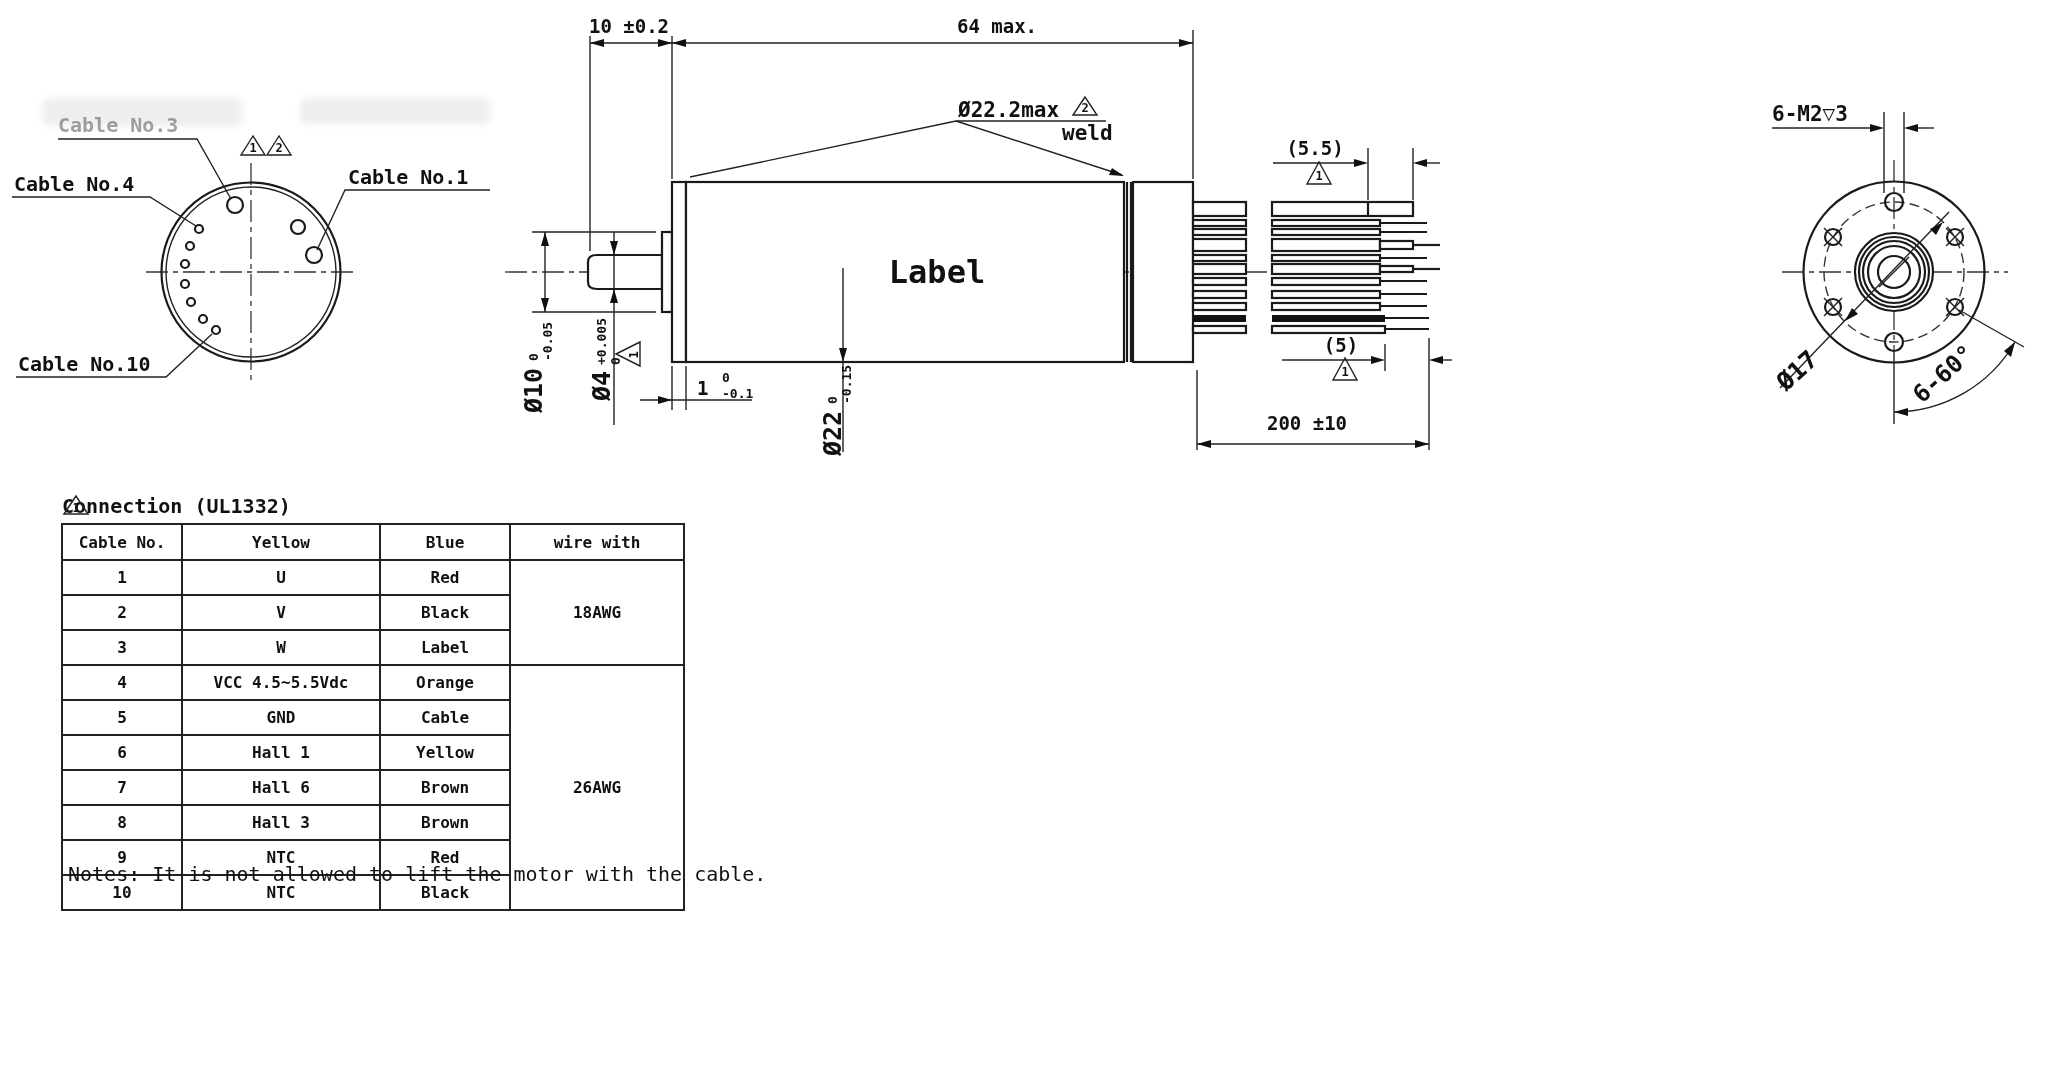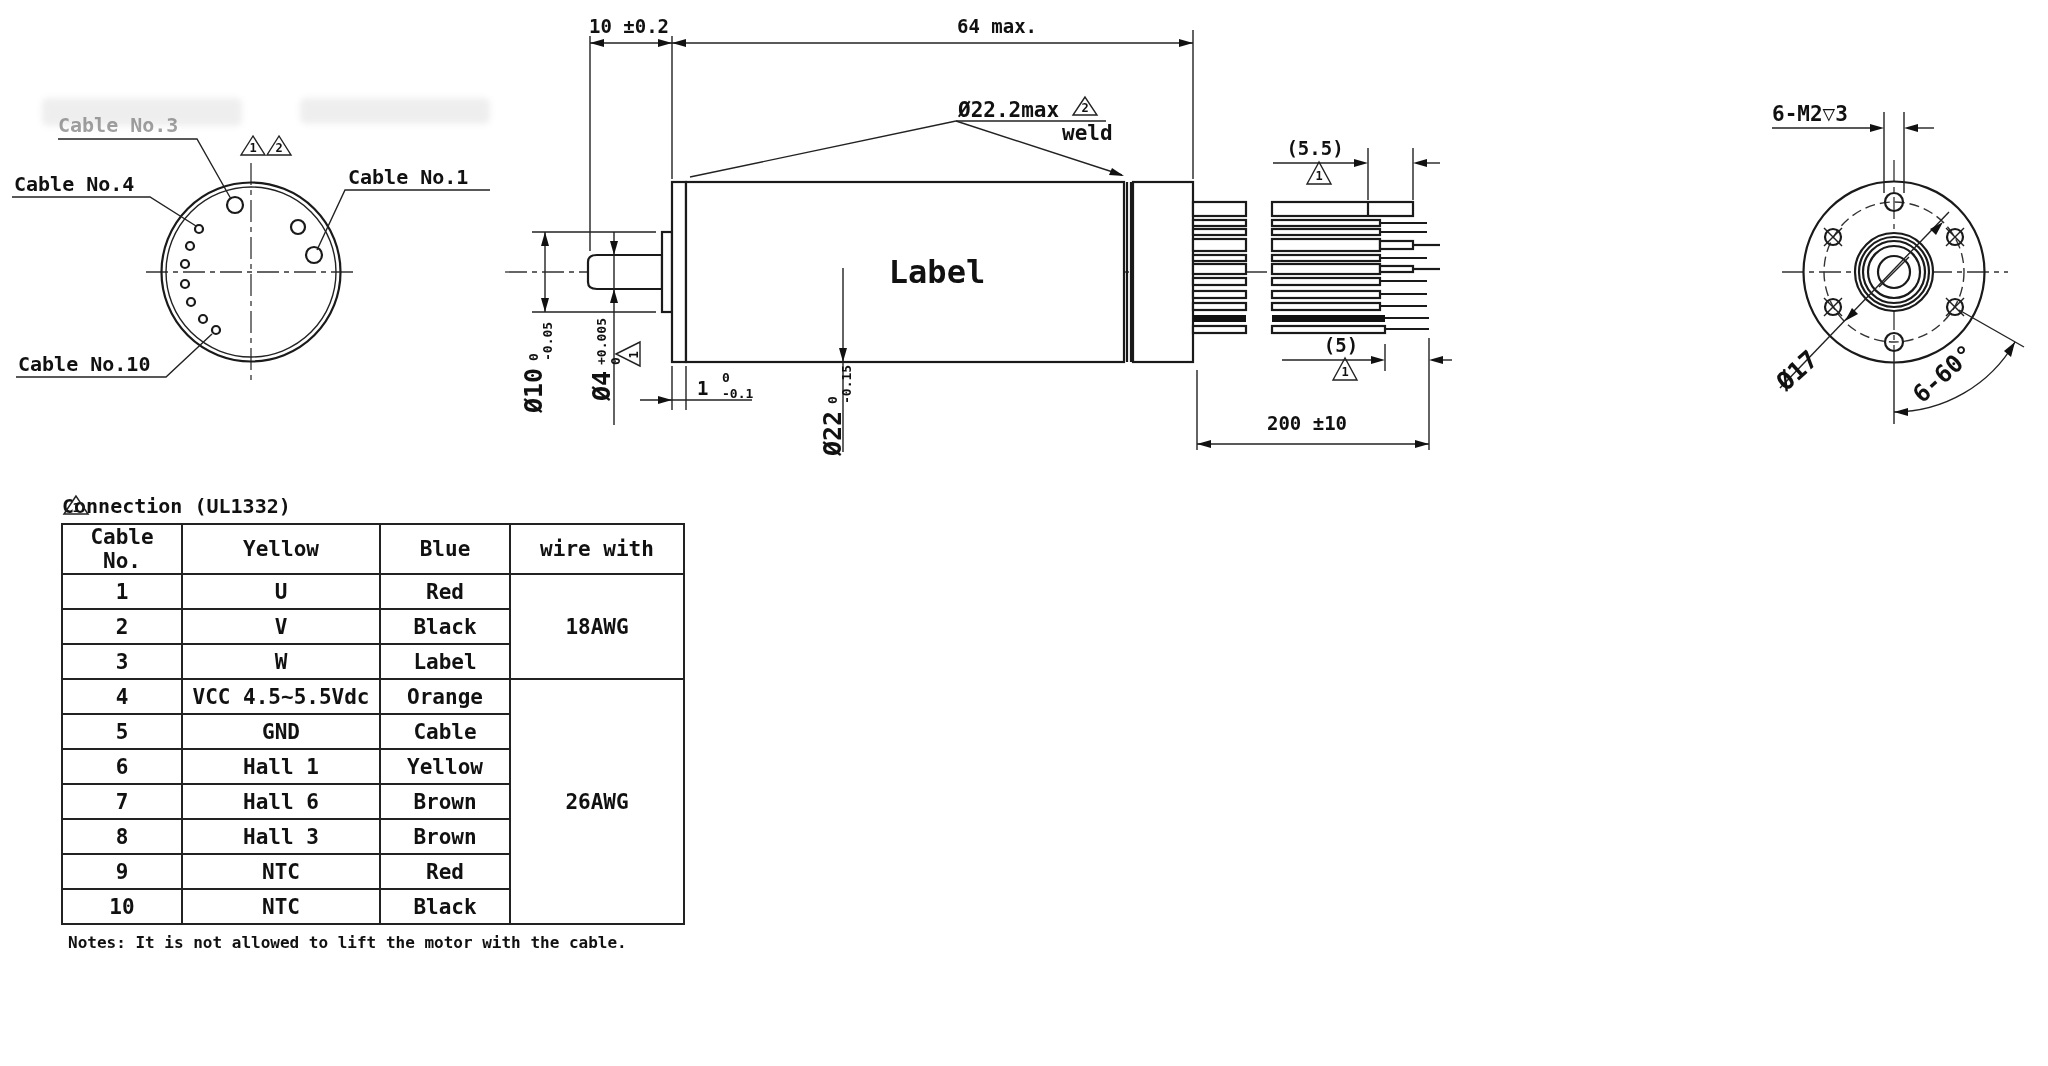--- a/index.html
+++ b/index.html
@@ -16,23 +16,23 @@
   svg .t19{font-size:19px;} svg .t21{font-size:21px;} svg .t20{font-size:20px;}
   svg .t25{font-size:25px;} svg .t32{font-size:32px;} svg .t24{font-size:24px;}
   svg .ts{font-size:13px;} svg .tf{font-size:12px;}
   svg .faded{fill:#555;opacity:.55;}
   svg .smudge{fill:#9a9a9a;opacity:.16;filter:blur(3px);}
   .overlay{position:absolute;}
   #conn-title{left:62px;top:494px;font-size:20px;font-weight:bold;display:flex;align-items:center;gap:8px;}
   #conn-table{left:61px;top:523px;}
   #conn-table table{border-collapse:collapse;}
   #conn-table td{border:2px solid #222;text-align:center;vertical-align:middle;
-                 font-size:21px;font-weight:bold;padding:0 4px;height:33px;}
+                 font-size:16px;font-weight:bold;padding:0 4px;height:33px;}
   #conn-table tr.hdr td{height:34px;}
-  #notes{left:68px;top:933px;font-size:16px;font-weight:bold;white-space:pre;}
+  #notes{left:68px;top:862px;font-size:20px;font-weight:normal;white-space:pre;}
 </style>
 </head>
 <body>
 
 <div id="canvas">
 
 <svg width="2048" height="1066" viewBox="0 0 2048 1066">
 
   <rect class="smudge" x="42" y="98" width="200" height="28" rx="6"></rect>
   <rect class="smudge" x="300" y="98" width="190" height="26" rx="6"></rect>

